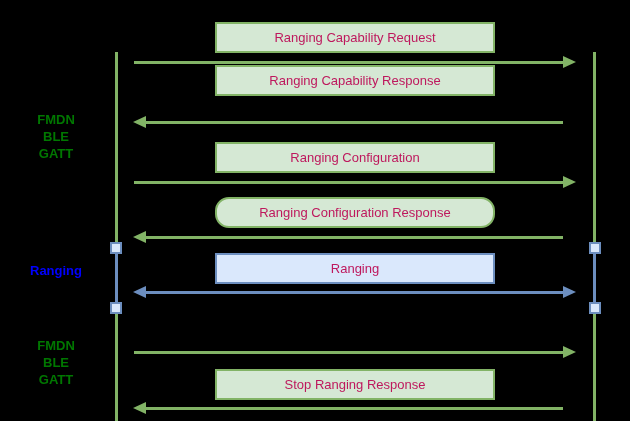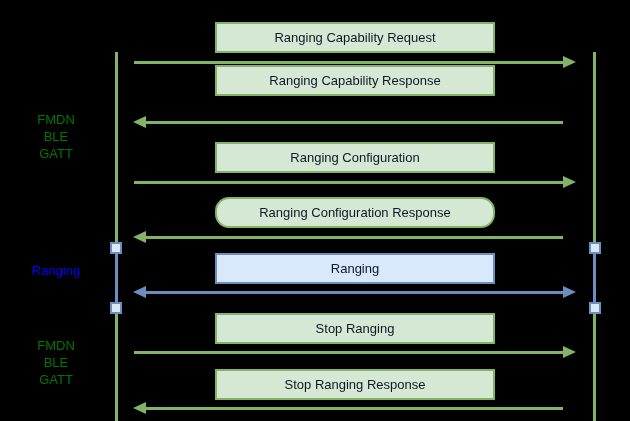--- a/index.html
+++ b/index.html
@@ -16,21 +16,21 @@
     font-family: "Liberation Sans", sans-serif;
   }
 
   
   .side-label {
     position: absolute;
     left: 12px;
     width: 88px;
     text-align: center;
     font-size: 13px;
-    font-weight: normal;
+    font-weight: bold;
     line-height: 17px;
   }
   .side-label.green { color: #007700; top: 111px; }
   #side-label-ranging { color: #0000ff; top: 262px; }
   #side-label-bottom.green { top: 337px; }
 
   
   .lifeline {
     position: absolute;
     width: 3px;
@@ -61,21 +61,21 @@
     position: absolute;
     left: 215px;
     width: 280px;
     height: 31px;
     box-sizing: border-box;
     border: 2px solid;
     display: flex;
     align-items: center;
     justify-content: center;
     font-size: 13px;
-    color: #0f172a;
+    color: #be185d;
   }
   .msg.g { background: #d5e8d4; border-color: #82b366; }
   .msg.b { background: #dae8fc; border-color: #6c8ebf; }
   #box1 { top: 22px;  }
   #box2 { top: 65px;  }
   #box3 { top: 142px; }
   #box4 { top: 197px; border-radius: 14px; }
   #box5 { top: 253px; }
   #box6 { top: 313px; }
   #box7 { top: 369px; align-items: center; }
@@ -169,23 +169,20 @@
   </div>
 
   <div class="msg b" id="box5">
     <span>Ranging</span>
   </div>
   <div class="arrow b both" id="arr5">
     <span class="head hl"></span>
     <span class="head hr"></span>
   </div>
 
-  <div class="msg g" id="box6">
-    <span>Stop Ranging</span>
-  </div>
   <div class="arrow g to-right" id="arr6">
     <span class="head hr"></span>
   </div>
 
   <div class="msg g" id="box7">
     <span>Stop Ranging Response</span>
   </div>
   <div class="arrow g to-left" id="arr7">
     <span class="head hl"></span>
   </div>

